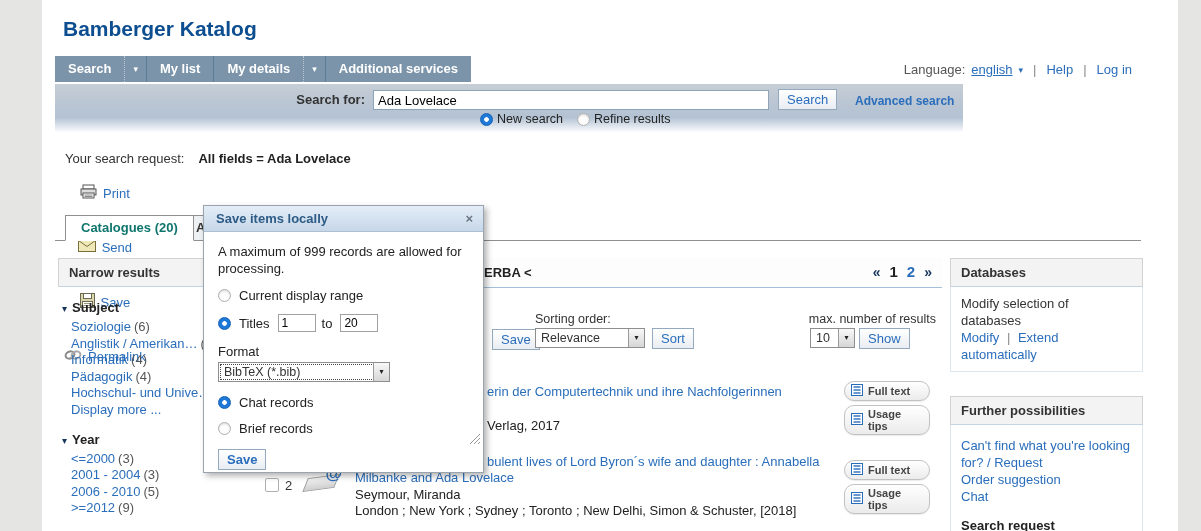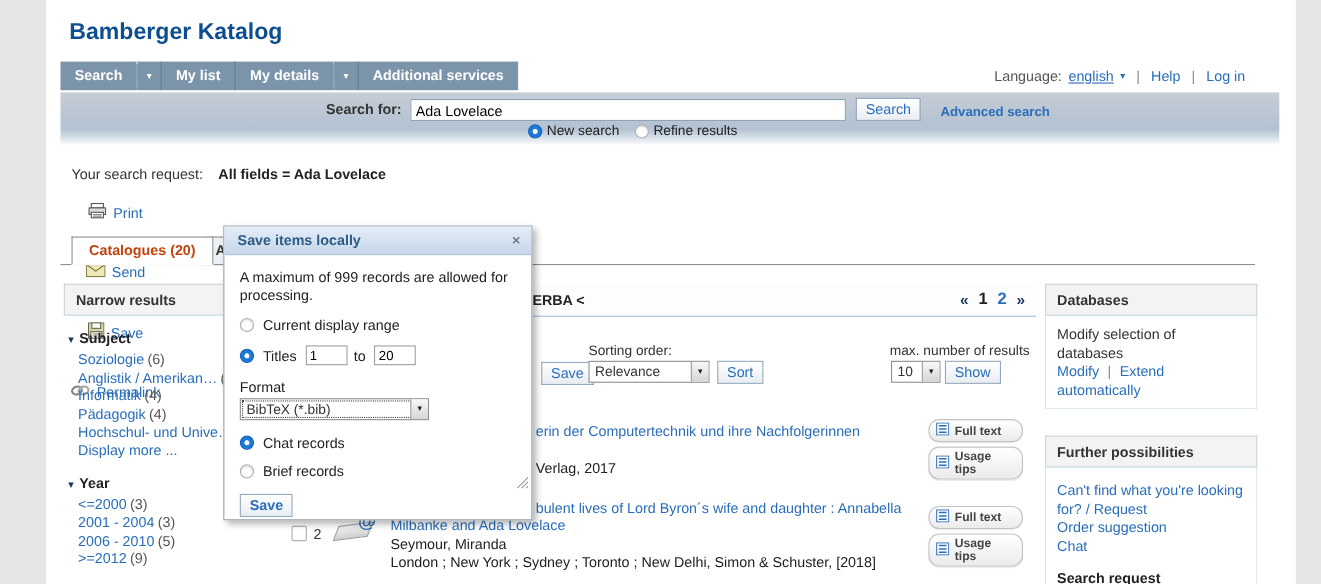--- a/index.html
+++ b/index.html
@@ -14,41 +14,41 @@
   .navtab { display:flex; align-items:stretch; border-right:1px solid #5d7e9b; color:#fff; font-weight:bold; cursor:pointer; }
   .navtab:last-child { border-right:none; }
   .navtab .lbl { padding:0 13px; line-height:26px; }
   .navtab .arrow { border-left:1px dotted #b9c6d3; padding:0 8px; line-height:26px; font-size:9px; display:flex; align-items:center; }
   .langrow { position:absolute; top:62px; right:46px; font-size:13px; color:#555; display:flex; align-items:center; gap:6px; }
   .langrow .sep { color:#888; margin:0 4px; }
   .lang-link { text-decoration:underline; }
   .lang-arrow { font-size:9px; color:#2a6ebb; }
 
   
-  .band { position:absolute; left:13px; top:84px; width:1108px; height:48px;
+  .band { position:absolute; left:13px; top:84px; width:908px; height:48px;
           background:linear-gradient(180deg,#c6cdd5 0%,#b9c5d3 45%,#b3c2d3 70%,#e8edf3 92%,#fdfdfe 100%); }
   .band .sf-label { position:absolute; left:150px; top:8px; width:160px; text-align:right; font-weight:bold; color:#333; }
   .band input.q { position:absolute; left:318px; top:6px; width:396px; height:20px; border:1px solid #8fa3b8; font-size:13px; padding:0 4px; font-family:inherit; }
   .btn { display:inline-block; border:1px solid #95a9be; background:linear-gradient(#ffffff,#e9edf2); color:#2a6ebb; font-size:13px; padding:2px 8px; cursor:pointer; font-family:inherit; }
   .band .search-btn { position:absolute; left:723px; top:5px; }
   .band .adv { position:absolute; left:800px; top:10px; font-size:12px;font-weight:bold; }
   .radio { width:13px; height:13px; border-radius:50%; background:#fdfdfd; border:1px solid #b0b0b0; box-shadow:inset 0 1px 2px rgba(0,0,0,.15); display:inline-block; vertical-align:-2px; cursor:pointer; }
   .radio.sel { background:radial-gradient(circle at 50% 50%, #fff 0 2px, #1e78d7 2.6px); border-color:#1261b4; box-shadow:none; }
   .band .radios { position:absolute; left:425px; top:28px; display:flex; gap:14px; align-items:center; font-size:12.5px; color:#222; }
   .band .radios label { margin-left:4px; cursor:pointer; }
 
   .request { position:absolute; left:23px; top:151px; }
   .request b { margin-left:14px; color:#222; }
 
   .actions { position:absolute; left:22px; top:184px; display:flex; gap:38px; align-items:center;flex-direction:column; }
   .action { display:flex; gap:6px; align-items:center; cursor:pointer; }
 
   
   .tabline { position:absolute; left:13px; top:240px; width:1086px; border-top:1px solid #8f8f8f; z-index:1; }
-  .tab1 { position:absolute; left:23px; top:215px; height:26px; background:#fff; border:1px solid #8f8f8f; border-bottom:1px solid #fff; z-index:2; line-height:24px; padding:0 15px; font-weight:bold; color:#c2410c; cursor:pointer; }
+  .tab1 { position:absolute; left:23px; top:215px; height:26px; background:#fff; border:1px solid #8f8f8f; border-bottom:1px solid #fff; z-index:2; line-height:24px; padding:0 15px; font-weight:bold; color:#0f766e; cursor:pointer; }
   .tab2 { position:absolute; left:145px; top:215px; height:26px; width:70px; background:#eef1f4; border:1px solid #8f8f8f; z-index:1; line-height:24px; padding:0 8px; font-weight:bold; color:#333; cursor:pointer; }
 
   
   .sidehead { height:29px; line-height:27px; background:#f3f3f3; border:1px solid #d2d2d2; border-bottom:1px solid #c4d4e3; font-weight:bold; color:#333; padding:0 10px; }
   .left-col { position:absolute; left:16px; top:258px; width:192px; }
   .facet-group { margin-top:13px; padding-left:4px; }
   .facet-label { font-weight:bold; color:#222; }
   .facet-label .tri { color:#17365c; font-size:10px; margin-right:5px; }
   .facet-items { list-style:none; margin-top:4px; padding-left:9px; }
   .facet-items li { line-height:16.6px; white-space:nowrap; }

